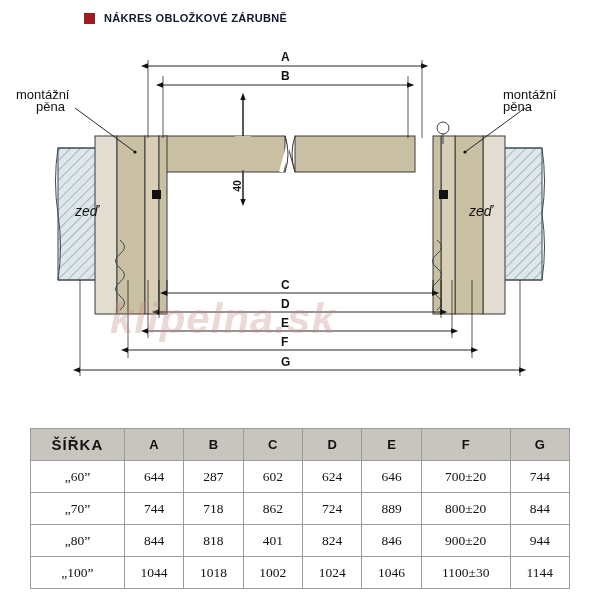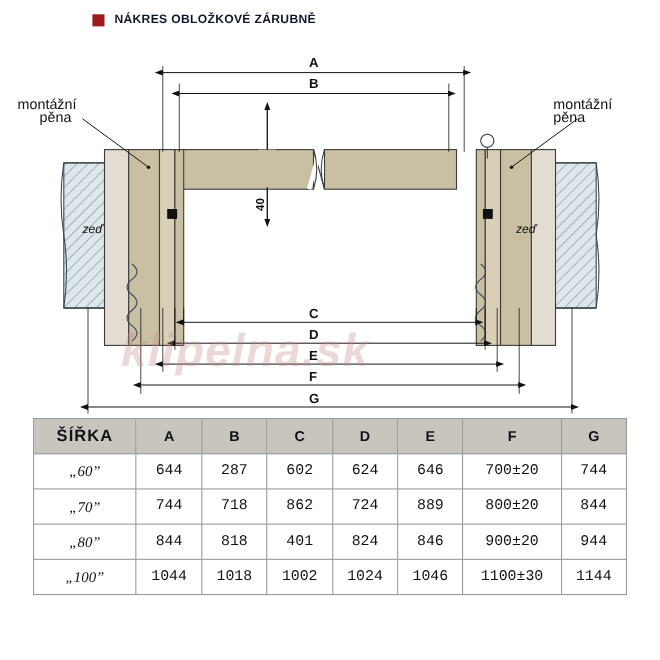--- a/index.html
+++ b/index.html
@@ -75,30 +75,30 @@
   .vert-num {
     position: absolute;
     font-size: 10.5px;
     font-weight: bold;
     color: #111;
     transform: rotate(-90deg);
     transform-origin: center center;
   }
   .wall-word {
     position: absolute;
-    font-size: 11px;
+    font-size: 14px;
     font-style: italic;
     color: #111;
     text-align: right;
   }
   
   #table-wrap {
     position: absolute;
     left: 30px;
-    top: 380px;
+    top: 428px;
     width: 548px;
   }
   table.spec {
     border-collapse: collapse;
     width: 540px;
     font-size: 12.5px;
   }
   table.spec th, table.spec td {
     border: 1px solid #9b9b9b;
     text-align: center;
@@ -110,27 +110,26 @@
     background: #c8c5bf;
     font-weight: bold;
     font-size: 13px;
   }
   table.spec thead th.first {
     font-size: 15px;
     letter-spacing: 1px;
   }
   table.spec tbody td {
     background: #ffffff;
-    font-family: Liberation Mono, monospace;
+    font-family: Liberation Serif, serif;
     font-size: 13.5px;
   }
   table.spec tbody td.first {
     font-family: "Liberation Serif", serif;
     font-size: 13.5px;
-    font-style: italic;
   }
   .col-w-first { width: 95px; }
   .col-w { width: 60px; }
   .col-w-f { width: 90px; }
 </style>
 </head>
 <body>
 
 <div id="page">
 

